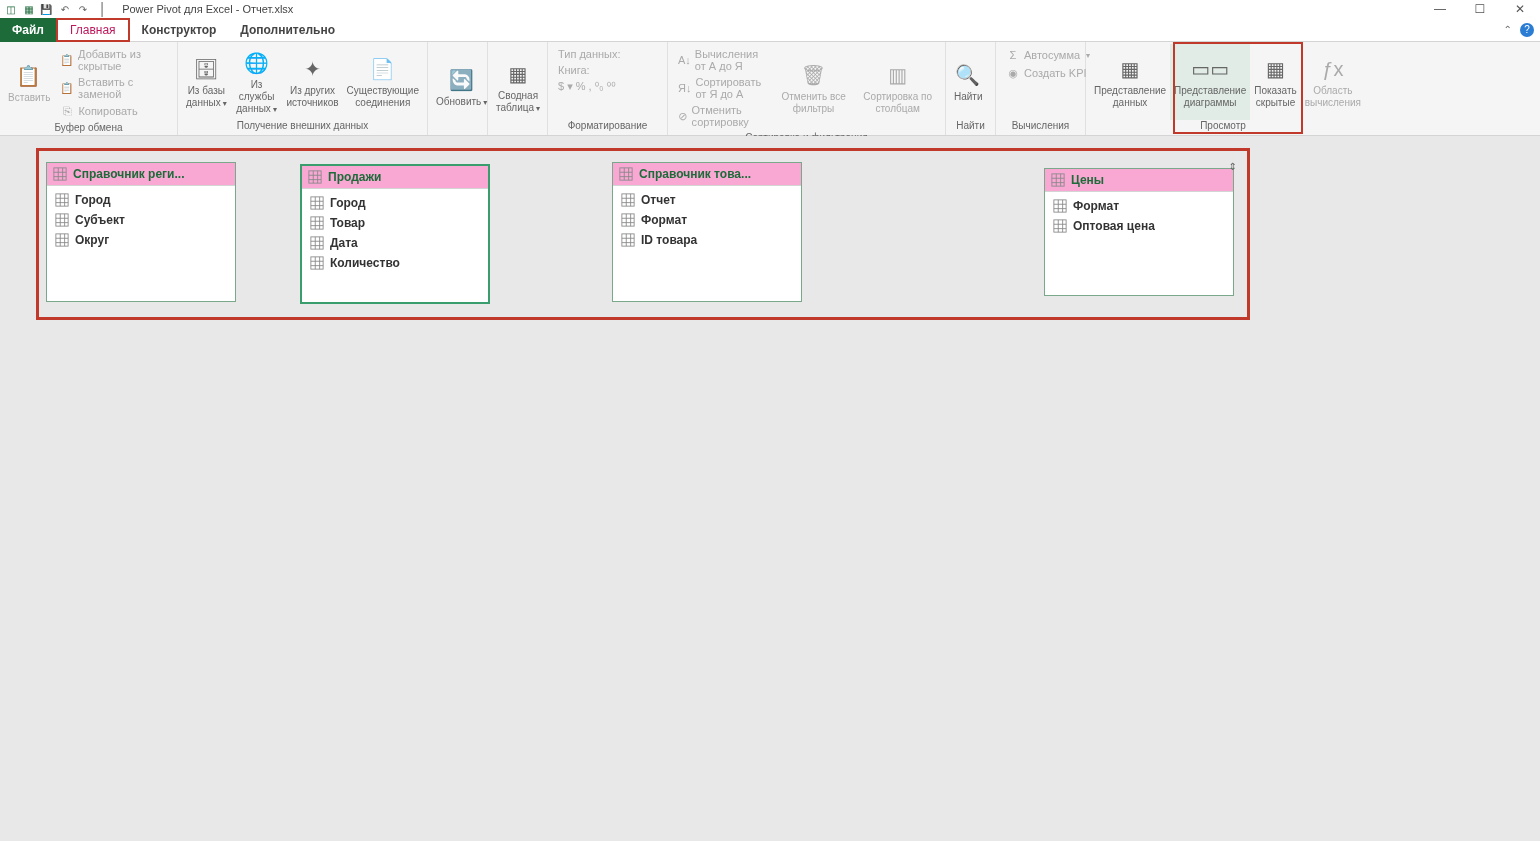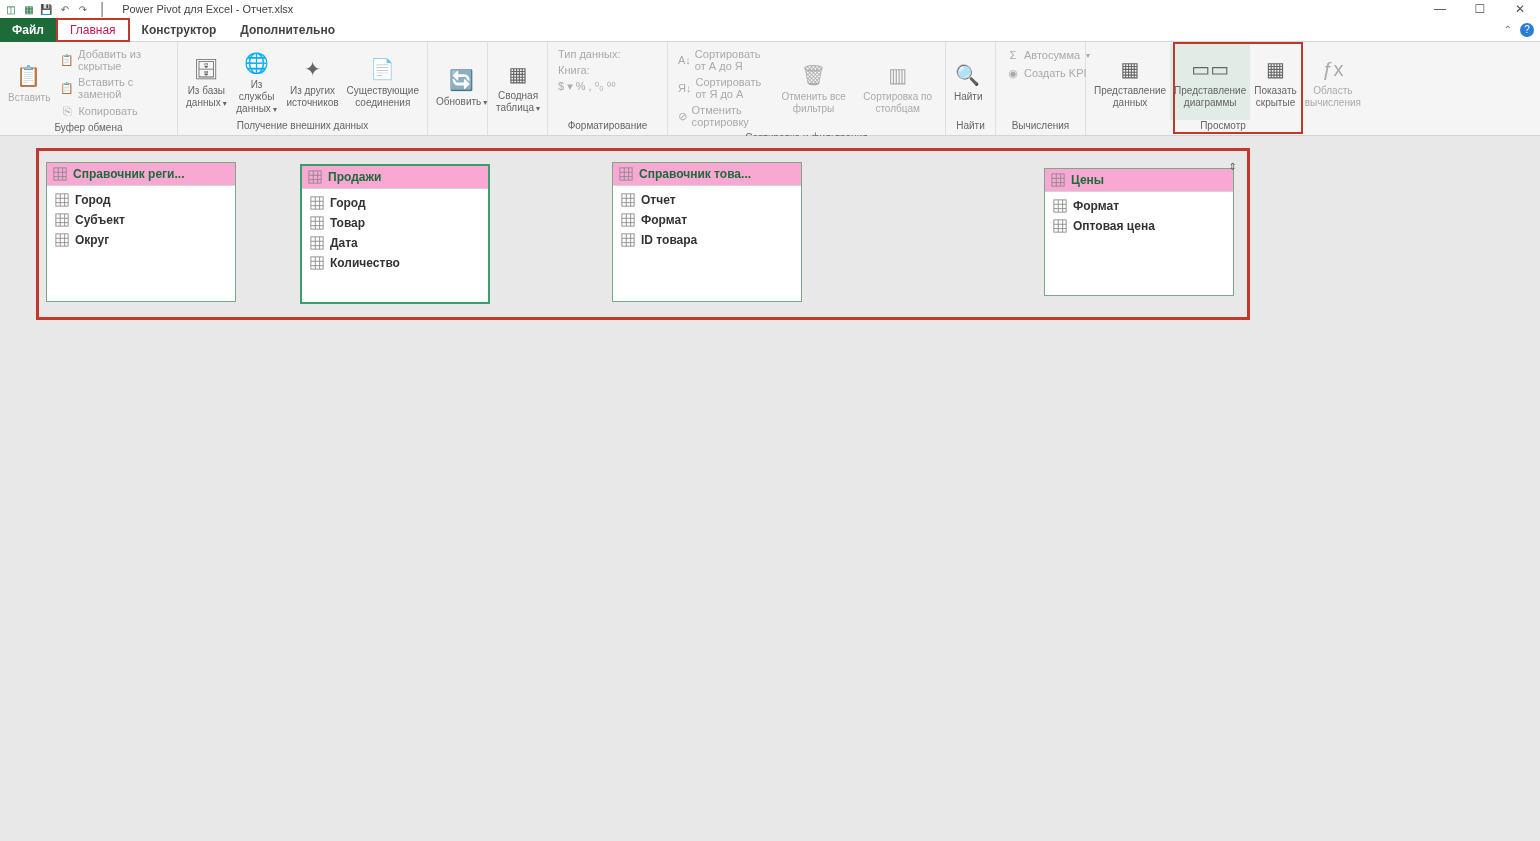--- a/index.html
+++ b/index.html
@@ -177,21 +177,21 @@
       </div>
     </div>
     <div class="group-label">Форматирование</div>
   </div>
 
   <div class="ribbon-group" style="width:278px;">
     <div class="group-content">
       <div class="small-btn-col">
         <div class="small-btn">
             <span class="small-icon">A↓</span>
-            <span>Сортировать от А до Я</span>
+            <span>Вычисления от А до Я</span>
           </div>
         <div class="small-btn">
             <span class="small-icon">Я↓</span>
             <span>Сортировать от Я до А</span>
           </div>
         <div class="small-btn">
             <span class="small-icon">⊘</span>
             <span>Отменить сортировку</span>
           </div>
       </div>

